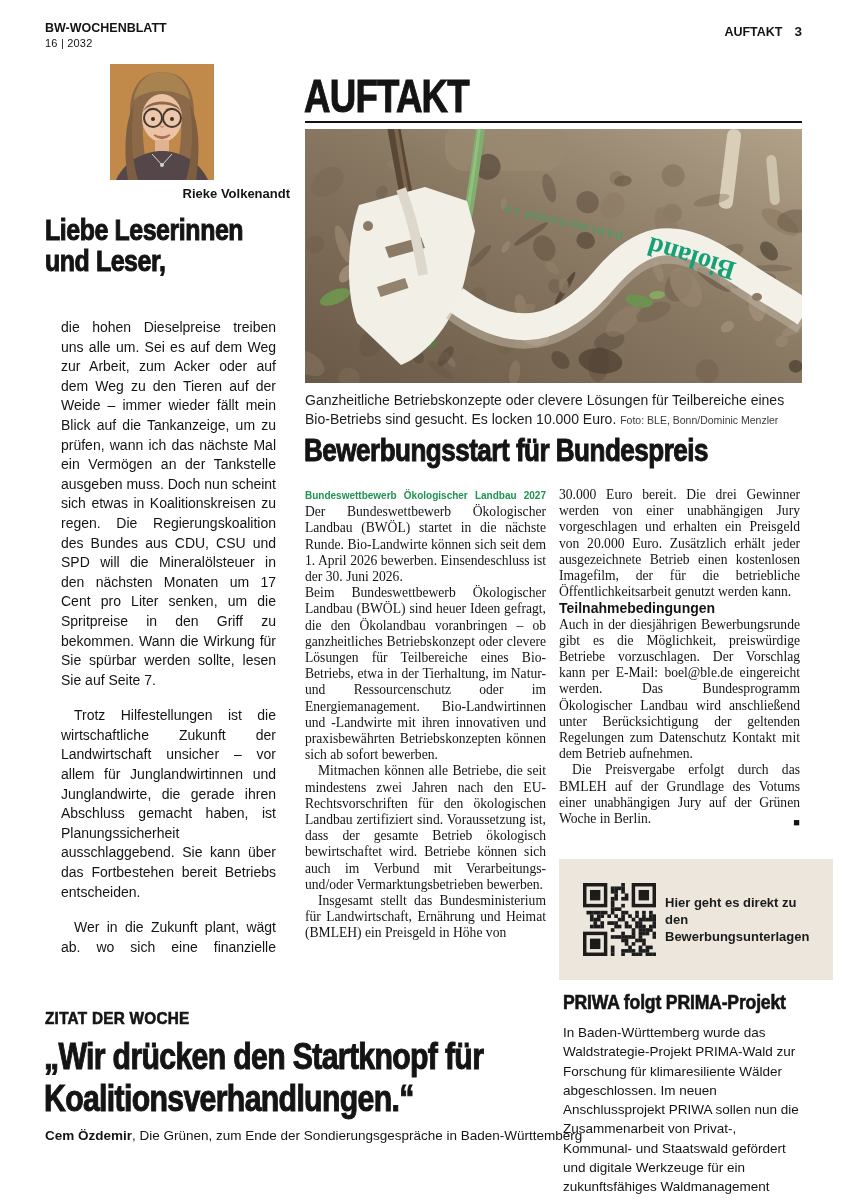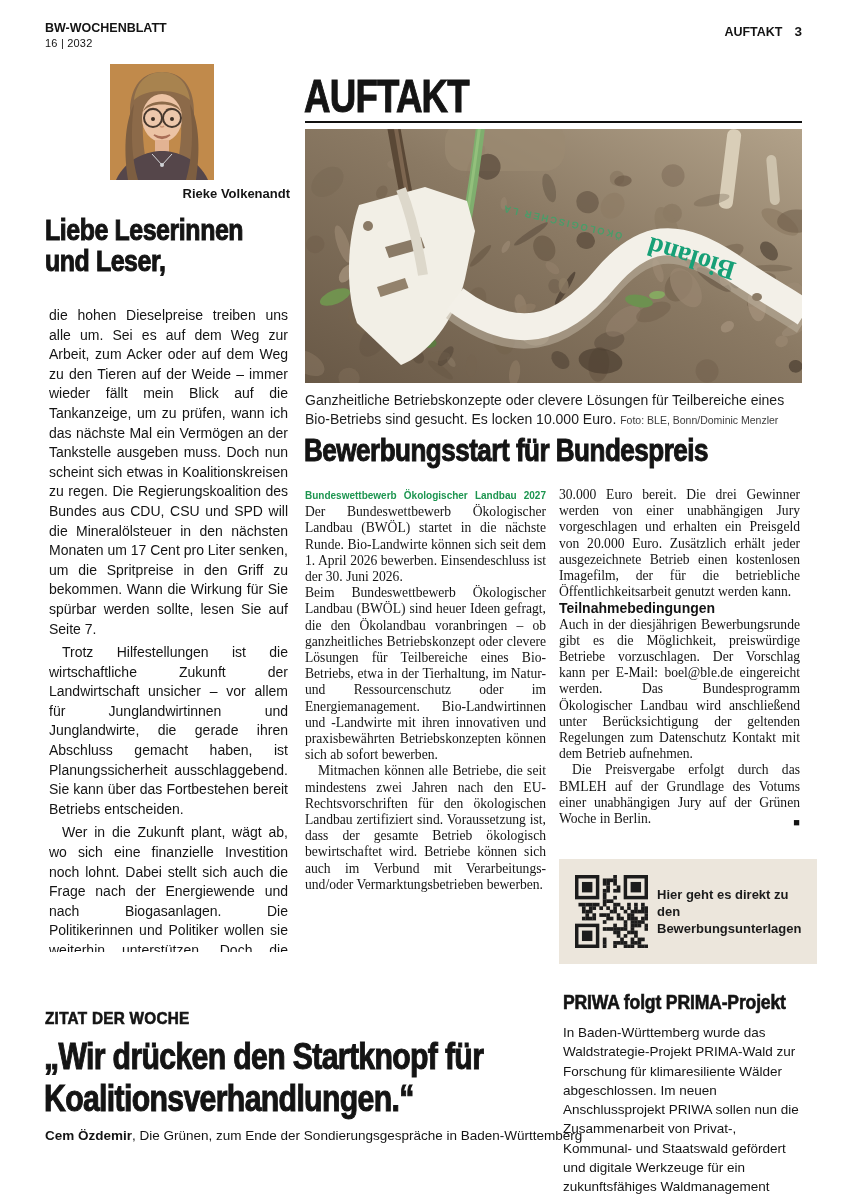--- a/index.html
+++ b/index.html
@@ -15,37 +15,37 @@
   .brand{font-size:12.5px;font-weight:800;letter-spacing:0;line-height:13px;}
   .issue{font-size:11px;font-weight:400;margin-top:2px;letter-spacing:0.2px;}
   .hdr-right{display:flex;gap:12px;align-items:baseline;}
   .hdr-section{font-size:12.5px;font-weight:800;}
   .hdr-page{font-size:13.5px;font-weight:600;}
 
   
   .author{width:245px;text-align:right;font-size:13px;font-weight:700;}
   .ed-headline{font-size:30px;line-height:31px;transform:scaleX(.83);width:300px;white-space:nowrap;}
   .ed-body{width:247px;height:650px;overflow:hidden;font-size:14px;line-height:19.6px;}
-  .ed-body p{margin:4px;text-align:justify;hyphens:auto;}
+  .ed-body p{margin:16px;text-align:justify;hyphens:auto;}
   .ind{text-indent:13px;}
   .endmark-r{float:right;font-size:11px;margin-top:3px;}
 
   
   .sec-title{font-size:47px;line-height:44px;transform:scaleX(.78);white-space:nowrap;letter-spacing:-1px;}
   .rule{height:2px;background:#111;}
   .caption{width:497px;font-size:14px;line-height:19px;color:#1c1c1c;}
   .credit{font-size:10.5px;color:#3c3c3c;}
   .art-title{font-size:31px;transform:scaleX(.84);white-space:nowrap;letter-spacing:-0.6px;}
   .col{width:241px;overflow:hidden;font-size:13.6px;line-height:16.2px;}
   .col p{margin:0;text-align:justify;hyphens:auto;}
   .leadin{font-family:"Liberation Sans",sans-serif;font-weight:700;font-size:10px;color:var(--accent-green,#1d9550);}
   .subhead{font-family:"Liberation Sans",sans-serif;font-weight:700;font-size:14px;margin:11px 0 5px 0;text-align:left !important;}
 
   
-  .qr-box{width:242px;height:89px;background:var(--qr-box-bg,#ece6dc);display:flex;align-items:center;padding:8px;}
+  .qr-box{width:242px;height:89px;background:var(--qr-box-bg,#ece6dc);display:flex;align-items:center;padding:16px;}
   .qr-svg{margin-left:8px;flex:0 0 auto;}
   .qr-text{margin-left:9px;font-size:13px;line-height:17px;font-weight:600;color:#1b1b1b;}
 
   
   .kicker{font-size:17px;transform:scaleX(.9);white-space:nowrap;letter-spacing:0.3px;}
   .quote{font-size:36px;line-height:42px;transform:scaleX(.84);white-space:nowrap;letter-spacing:-0.8px;}
   .attr{font-size:13.5px;}
   .attr b{font-weight:700;}
   .priwa-title{font-size:20px;transform:scaleX(.88);white-space:nowrap;letter-spacing:-0.2px;}
   .priwa-body{width:240px;font-size:13.5px;line-height:19.3px;margin-top:9px;text-align:left;}
@@ -244,20 +244,21 @@
 
   <div class="abs cond art-title heavy" style="left:304px;top:433px;">Bewerbungsstart für Bundespreis</div>
 
   <div class="abs col serif" style="left:305px;top:487px;height:462px;">
     <p>
       <span class="leadin">Bundeswettbewerb Ökologischer Landbau 2027</span>
       <span>Der Bundeswettbewerb Ökologischer Landbau (BWÖL) startet in die nächste Runde. Bio-Landwirte können sich seit dem 1. April 2026 bewerben. Einsendeschluss ist der 30. Juni 2026.</span>
     </p>
     <p>Beim Bundeswettbewerb Ökologischer Landbau (BWÖL) sind heuer Ideen gefragt, die den Ökolandbau voranbringen – ob ganzheitliches Betriebskonzept oder clevere Lösungen für Teilbereiche eines Bio-Betriebs, etwa in der Tierhaltung, im Natur- und Ressourcenschutz oder im Energiemanagement. Bio-Landwirtinnen und -Landwirte mit ihren innovativen und praxisbewährten Betriebskonzepten können sich ab sofort bewerben.</p>
     <p class="ind">Mitmachen können alle Betriebe, die seit mindestens zwei Jahren nach den EU-Rechtsvorschriften für den ökologischen Landbau zertifiziert sind. Voraussetzung ist, dass der gesamte Betrieb ökologisch bewirtschaftet wird. Betriebe können sich auch im Verbund mit Verarbeitungs- und/oder Vermarktungsbetrieben bewerben.</p>
+    <p class="ind">Insgesamt stellt das Bundesministerium für Landwirtschaft, Ernährung und Heimat (BMLEH) ein Preisgeld in Höhe von</p>
   </div>
 
   <div class="abs col serif" style="left:559px;top:487px;height:368px;">
     <p>30.000 Euro bereit. Die drei Gewinner werden von einer unabhängigen Jury vorgeschlagen und erhalten ein Preisgeld von 20.000 Euro. Zusätzlich erhält jeder ausgezeichnete Betrieb einen kostenlosen Imagefilm, der für die betriebliche Öffentlichkeitsarbeit genutzt werden kann.</p>
     <p class="subhead">Teilnahmebedingungen</p>
     <p>Auch in der diesjährigen Bewerbungsrunde gibt es die Möglichkeit, preiswürdige Betriebe vorzuschlagen. Der Vorschlag kann per E-Mail: boel@ble.de eingereicht werden. Das Bundesprogramm Ökologischer Landbau wird anschließend unter Berücksichtigung der geltenden Regelungen zum Datenschutz Kontakt mit dem Betrieb aufnehmen.</p>
     <p class="ind"><span>Die Preisvergabe erfolgt durch das BMLEH auf der Grundlage des Votums einer unabhängigen Jury auf der Grünen Woche in Berlin.</span><span class="endmark-r">■</span></p>
   </div>
 
   <div class="abs qr-box" style="left:559px;top:859px;">

